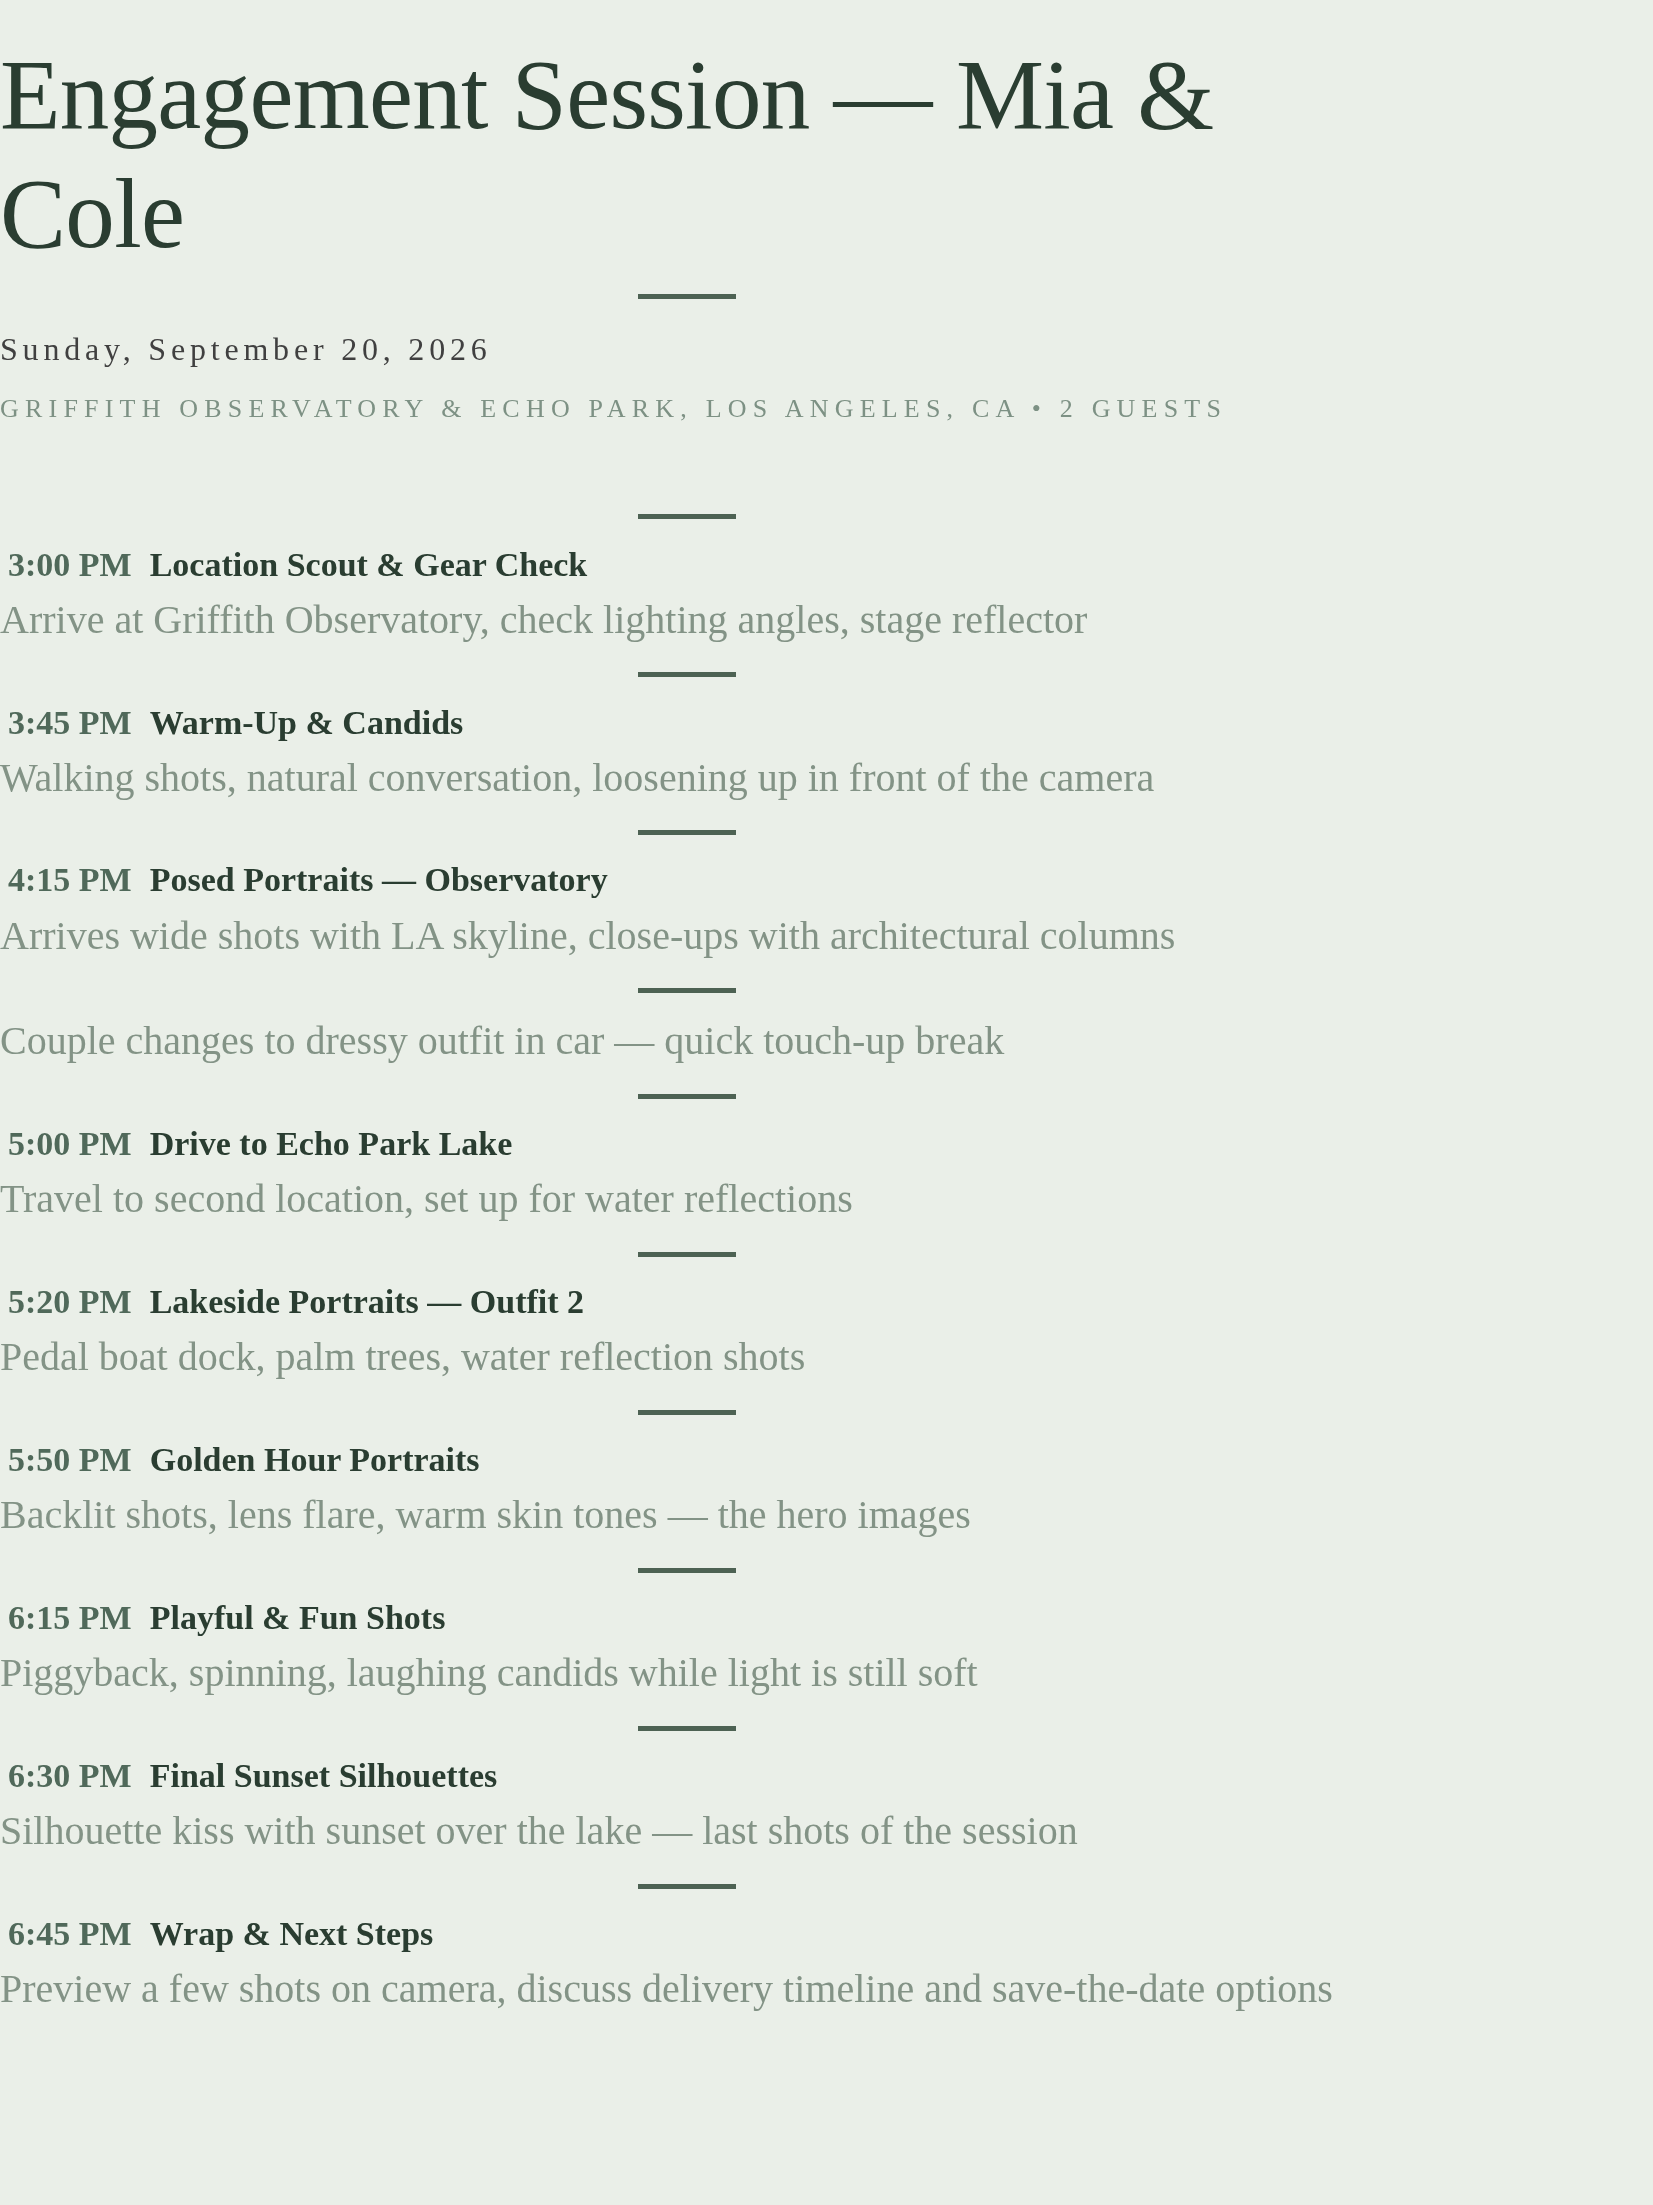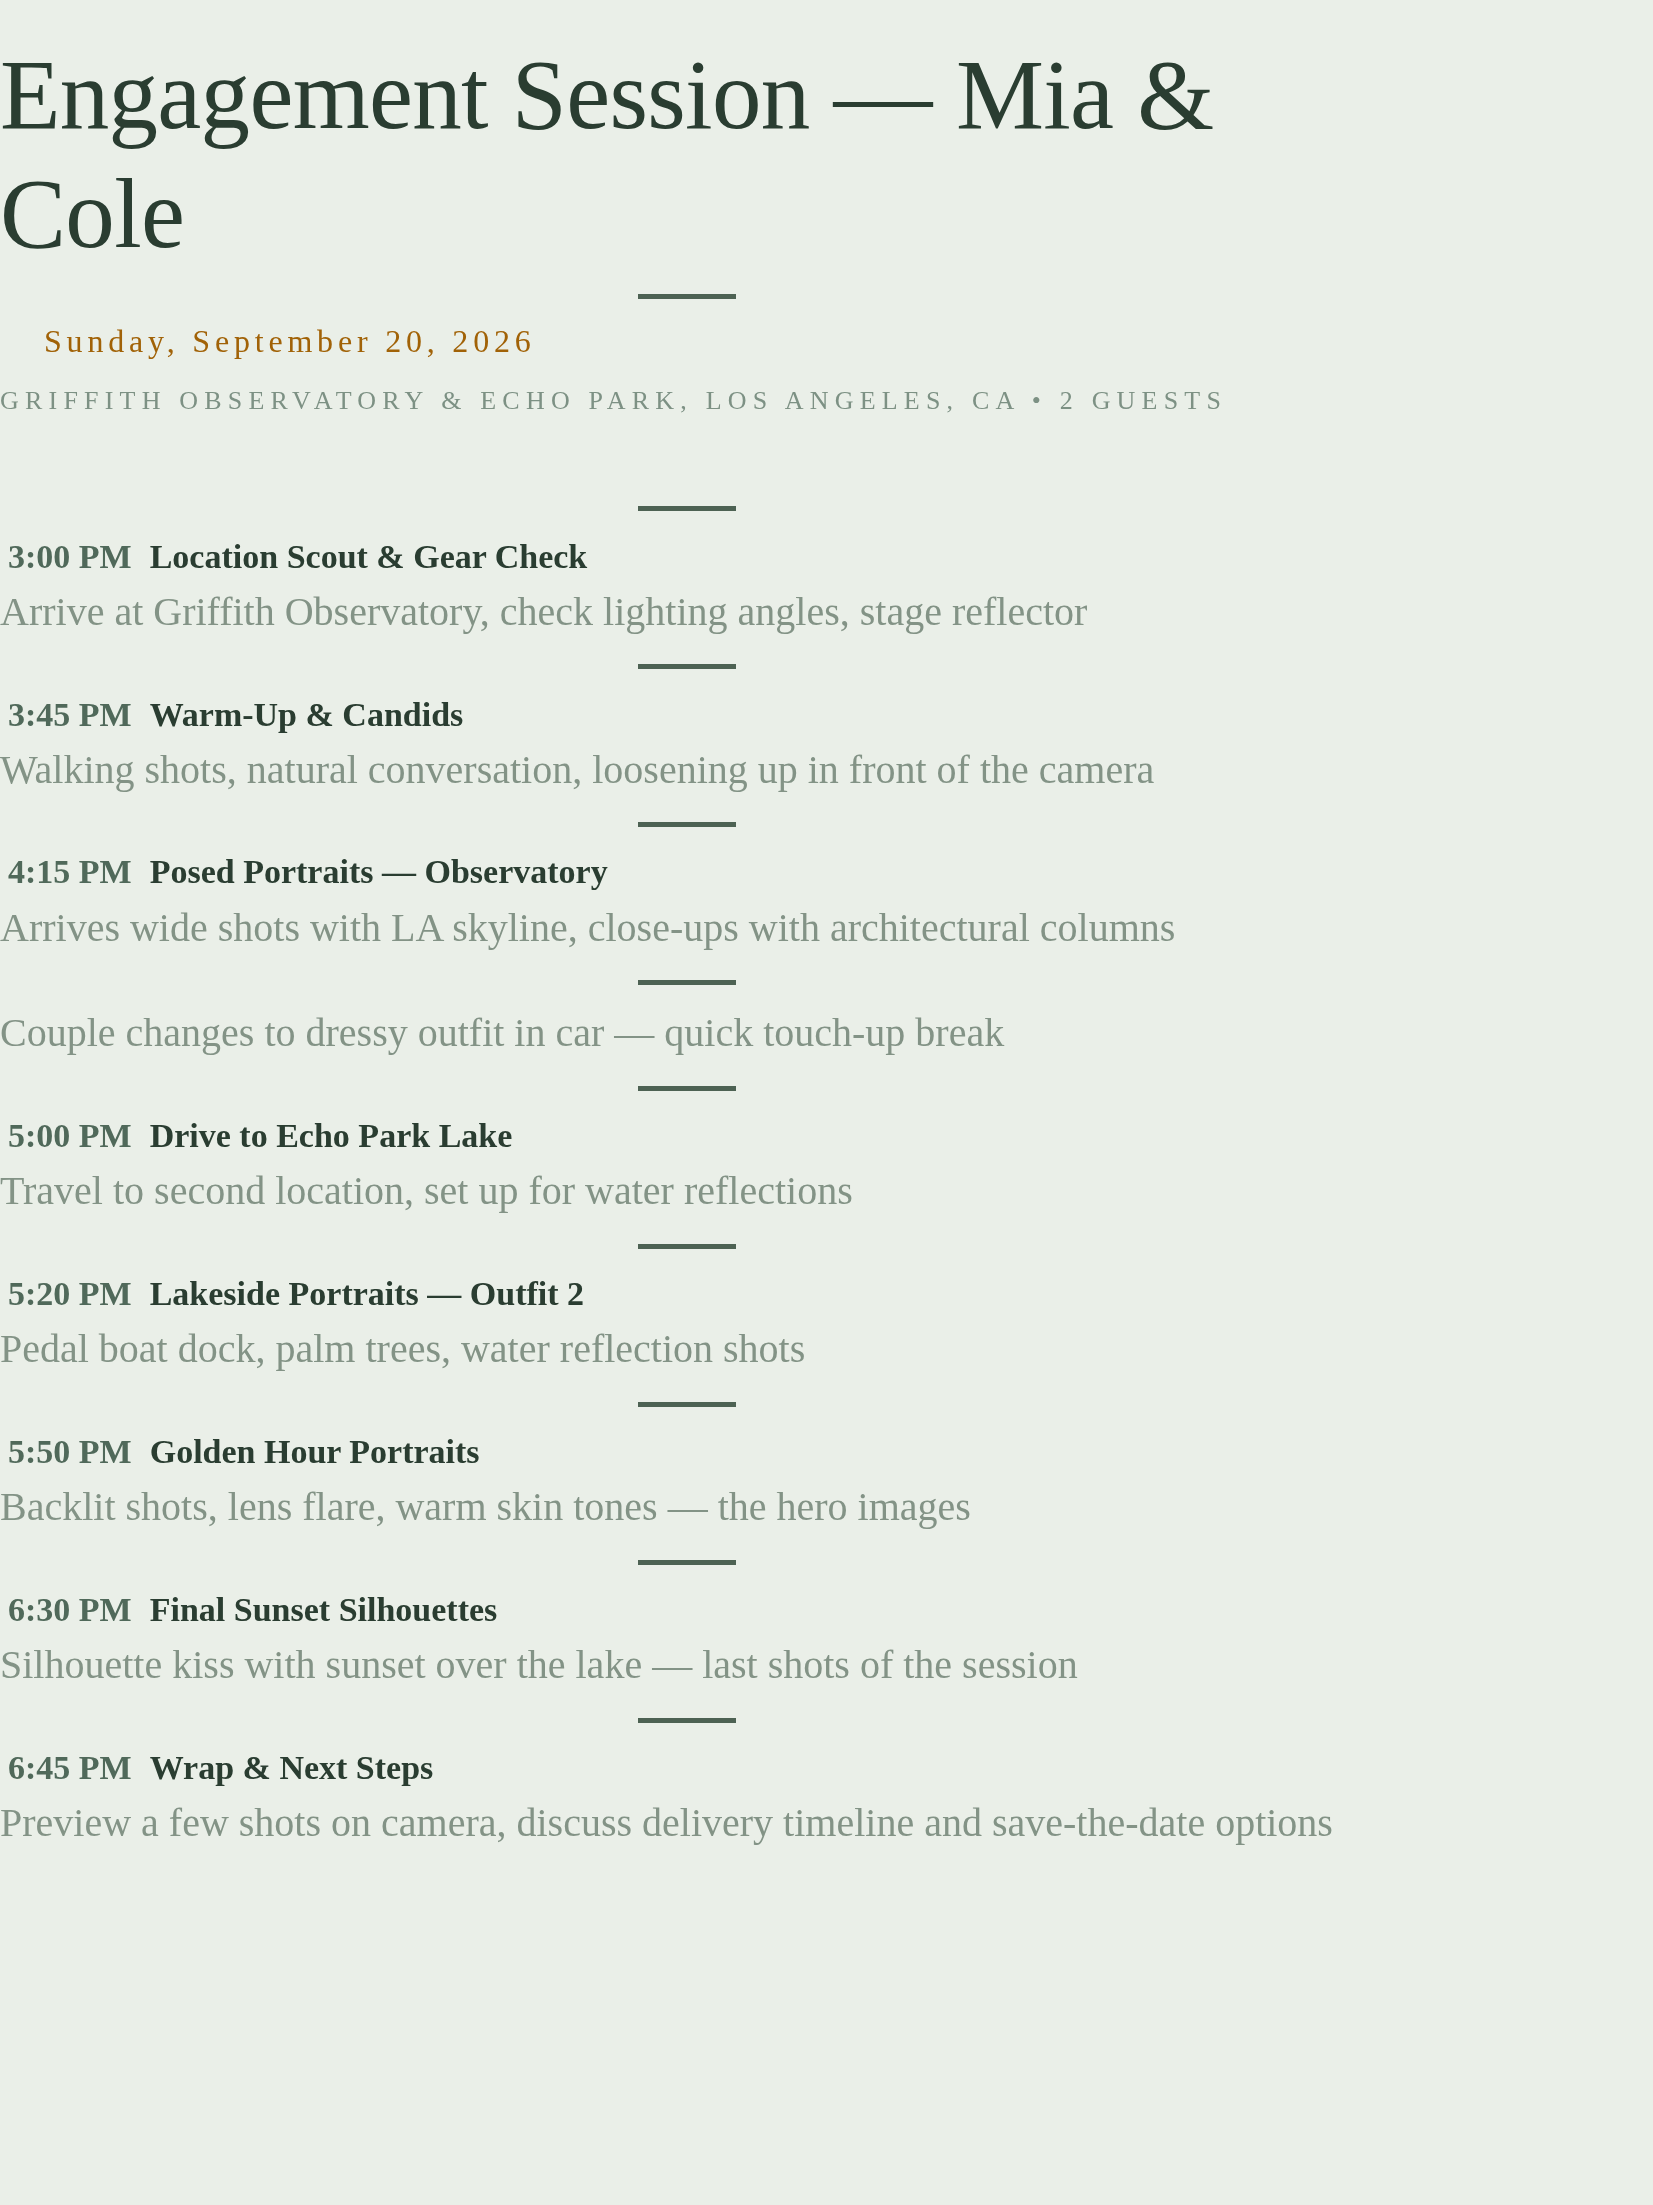--- a/index.html
+++ b/index.html
@@ -30,26 +30,25 @@
   .divider {
     width: 98px;
     height: 4.8px;
     background: #4d6253;
     margin: 0 auto;
   }
   .title-divider {
     margin-top: 20.7px;
   }
   .event-date {
-    margin-top: 23px;
+    margin-top: 31px;
     font-size: 32px;
     line-height: 1.2;
     letter-spacing: 4.8px;
-    color: #a16207;
-    padding-left: 44px;
+    color: #404040;
   }
   .event-location {
     margin-top: 26px;
     font-size: 26px;
     line-height: 1.15;
     letter-spacing: 6.2px;
     color: #7d9184;
     text-transform: uppercase;
   }
   .schedule {
@@ -128,20 +127,25 @@
     <h2 class="item-heading"><span class="item-time">5:20 PM</span><span>Lakeside Portraits — Outfit 2</span></h2>
     <div class="item-desc">Pedal boat dock, palm trees, water reflection shots</div>
   </div>
 
   <div class="item">
     <div class="divider item-divider"></div>
     <h2 class="item-heading"><span class="item-time">5:50 PM</span><span>Golden Hour Portraits</span></h2>
     <div class="item-desc">Backlit shots, lens flare, warm skin tones — the hero images</div>
   </div>
 
+  <div class="item">
+    <div class="divider item-divider"></div>
+    <h2 class="item-heading"><span class="item-time">6:15 PM</span><span>Playful &amp; Fun Shots</span></h2>
+    <div class="item-desc">Piggyback, spinning, laughing candids while light is still soft</div>
+  </div>
 
   <div class="item">
     <div class="divider item-divider"></div>
     <h2 class="item-heading"><span class="item-time">6:30 PM</span><span>Final Sunset Silhouettes</span></h2>
     <div class="item-desc">Silhouette kiss with sunset over the lake — last shots of the session</div>
   </div>
 
   <div class="item">
     <div class="divider item-divider"></div>
     <h2 class="item-heading"><span class="item-time">6:45 PM</span><span>Wrap &amp; Next Steps</span></h2>

